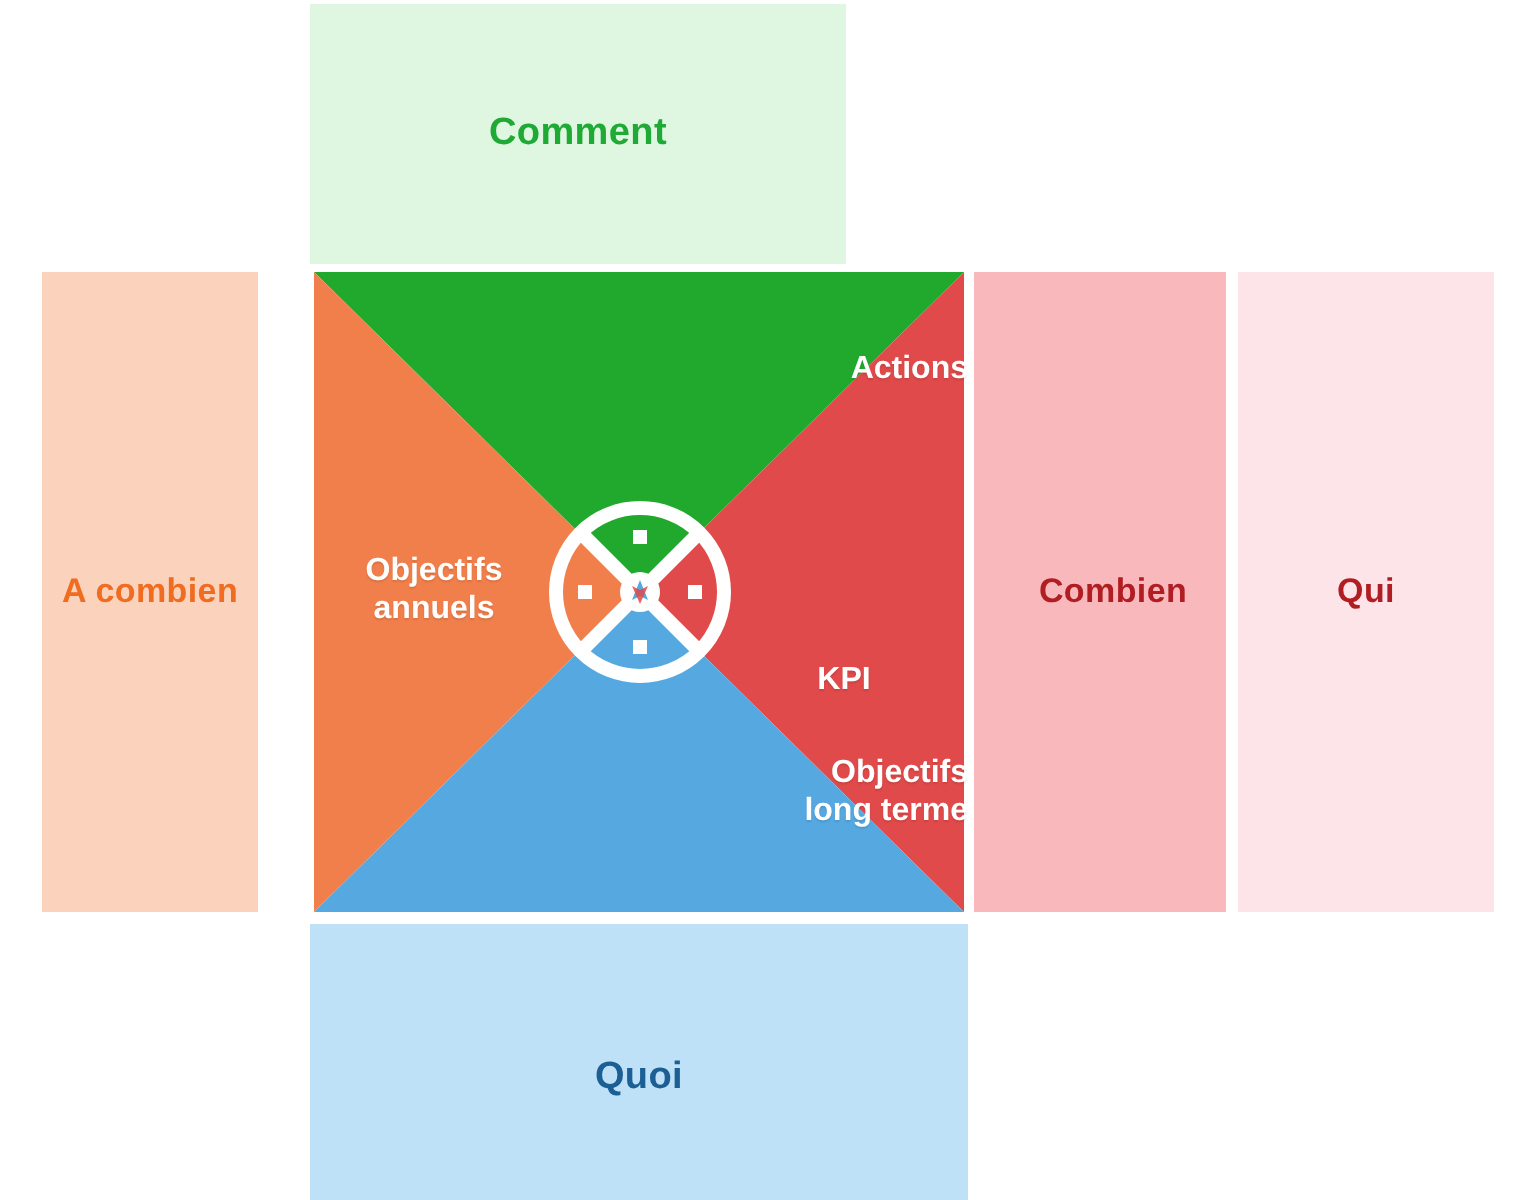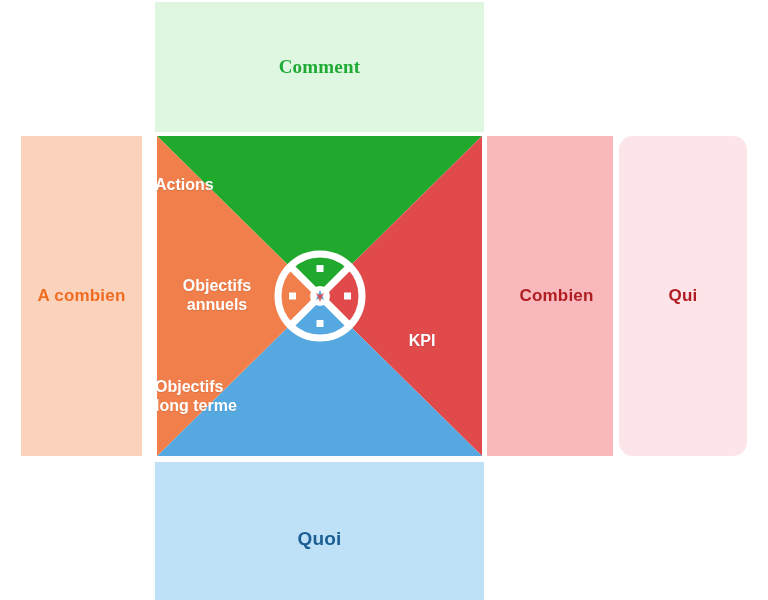--- a/index.html
+++ b/index.html
@@ -27,42 +27,41 @@
     justify-content: center;
     text-align: center;
     font-weight: bold;
     letter-spacing: 0.2px;
     box-sizing: border-box;
   }
 
   #panel-comment {
     left: 155px;
     top: 2px;
-    width: 329px;
+    width: 268px;
     height: 130px;
     background: #dff6e0;
     color: #1faa36;
     font-size: 19px;
-    font-family: Liberation Serif, serif;
   }
 
   #panel-quoi {
     left: 155px;
     top: 462px;
     width: 329px;
     height: 154px;
     background: #bfe1f8;
     color: #1b5f94;
     font-size: 19px;
   }
 
   #panel-acombien {
     left: 21px;
     top: 136px;
-    width: 121px;
+    width: 108px;
     height: 320px;
     background: #fbd2bb;
     color: #ef6c20;
     font-size: 17px;
   }
 
   #panel-combien {
     left: 487px;
     top: 136px;
     width: 126px;
@@ -74,21 +73,20 @@
   }
 
   #panel-qui {
     left: 619px;
     top: 136px;
     width: 128px;
     height: 320px;
     background: #fce4e8;
     color: #b01d23;
     font-size: 17px;
-    border-radius: 14px;
   }
 
   
   #core {
     position: absolute;
     left: 155px;
     top: 134px;
     width: 329px;
     height: 324px;
     background: #ffffff;
@@ -98,21 +96,21 @@
     position: absolute;
     left: 0;
     top: 0;
     width: 329px;
     height: 324px;
   }
 
   .tri-label {
     position: absolute;
     width: 100%;
-    text-align: left;
+    text-align: right;
     color: #ffffff;
     font-weight: bold;
     font-size: 16px;
     line-height: 1.18;
     text-shadow: 0 1px 1px rgba(0,0,0,0.10);
     pointer-events: none;
   }
 
   #label-top    { top: 42px;  }
   #label-bottom { bottom: 42px; }

